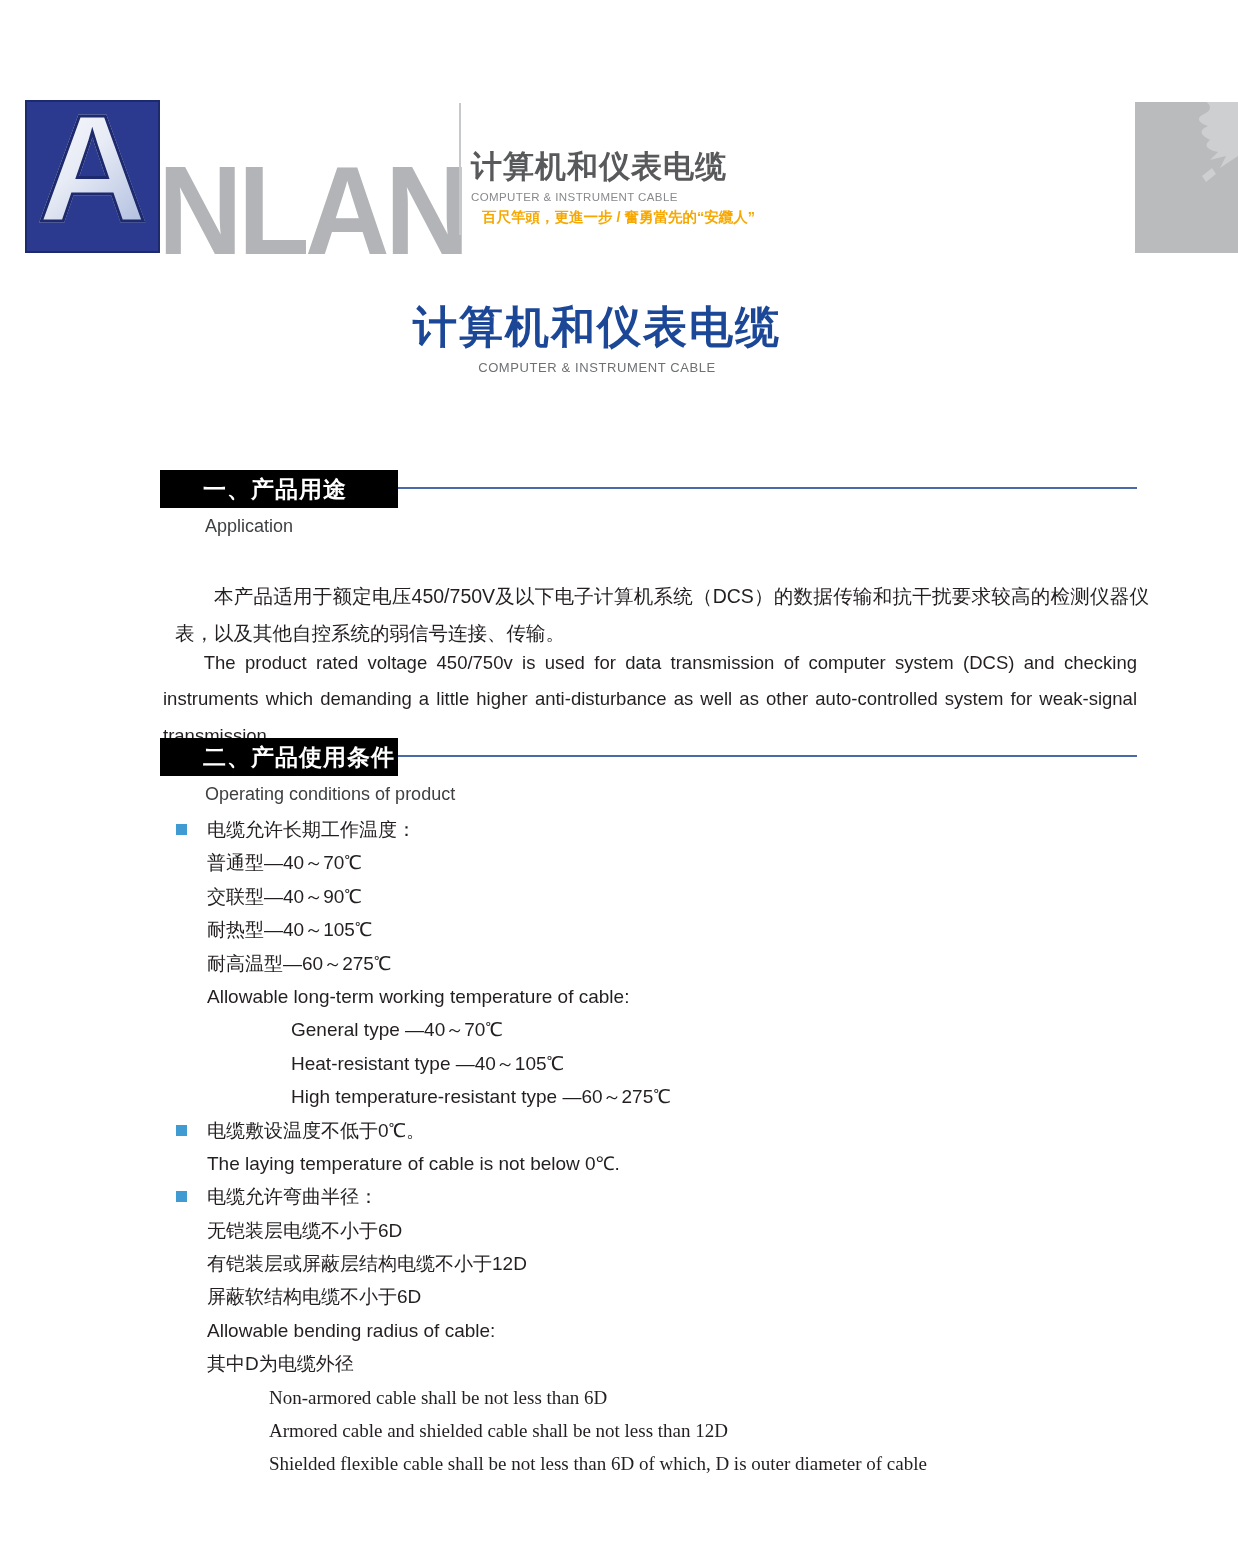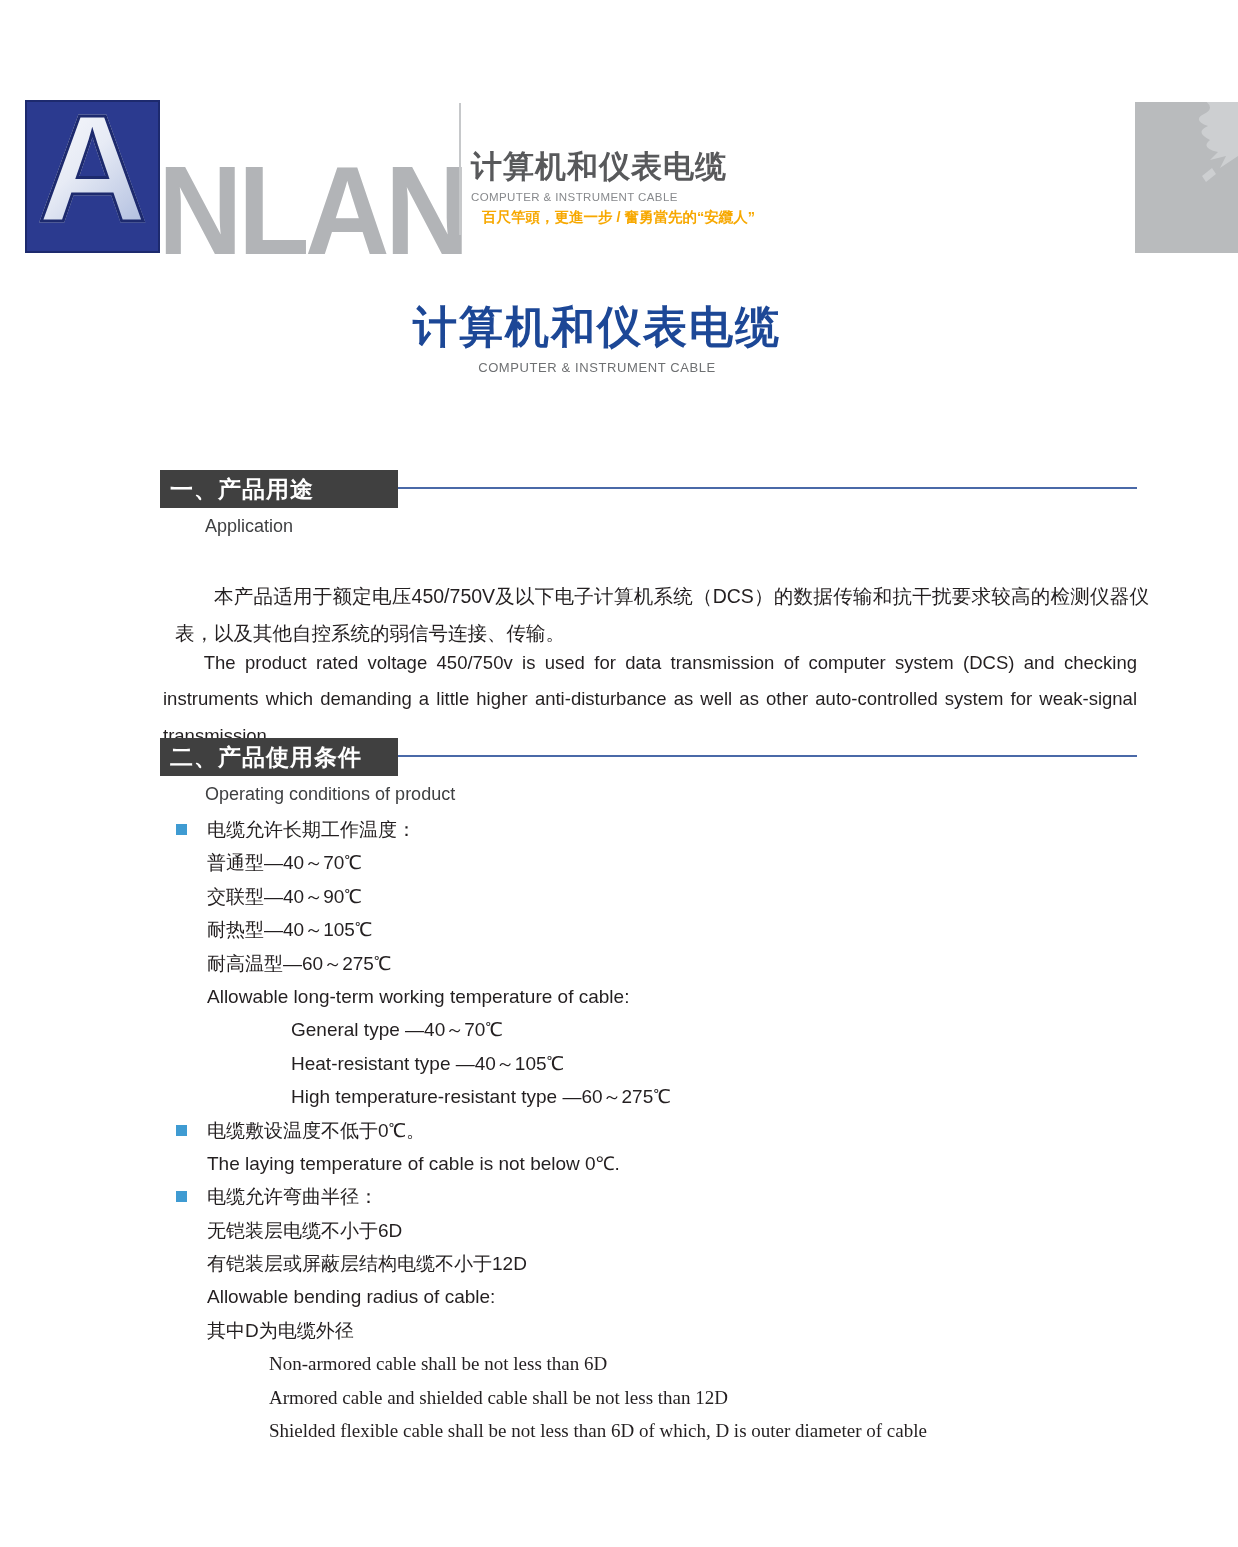--- a/index.html
+++ b/index.html
@@ -29,22 +29,22 @@
   .hdr-sub{position:absolute;left:471px;top:191px;font-size:11.5px;color:#87898c;letter-spacing:.4px;white-space:nowrap;}
   .hdr-slogan{position:absolute;left:482px;top:208px;font-size:14.5px;font-weight:bold;color:#f7a800;white-space:nowrap;}
   .corner-box{position:absolute;left:1135px;top:102px;width:103px;height:151px;background:#b9bbbd;overflow:hidden;}
   .corner-box svg{position:absolute;right:-6px;top:-4px;}
   
   .hero-title{position:absolute;left:0;top:298px;width:1194px;text-align:center;
     font-size:44px;font-weight:bold;color:#1c4796;letter-spacing:2px;}
   .hero-sub{position:absolute;left:0;top:360px;width:1194px;text-align:center;
     font-size:13px;color:#6e7072;letter-spacing:.6px;}
   
-  .sec-box{position:absolute;left:160px;width:238px;height:38px;background:#404040;
-    color:#ffffff;font-size:23px;font-weight:bold;line-height:38px;padding-left:10px;
+  .sec-box{position:absolute;left:160px;width:238px;height:38px;background:#000000;
+    color:#ffffff;font-size:23px;font-weight:bold;line-height:38px;padding-left:43px;
     box-sizing:border-box;letter-spacing:1px;white-space:nowrap;}
   .sec-box.s1{top:470px;}
   .sec-box.s2{top:738px;}
   .sec-rule{position:absolute;left:398px;width:739px;height:2px;background:#4a69a8;}
   .sec-rule.s1{top:487px;}
   .sec-rule.s2{top:755px;}
   .sec-sub{position:absolute;left:205px;font-size:18px;color:#3f4042;}
   .sec-sub.s1{top:516px;}
   .sec-sub.s2{top:784px;}
   
@@ -98,18 +98,19 @@
   <div class="row i0"><span>耐高温型—60～275℃</span></div>
   <div class="row i0"><span>Allowable long-term working temperature of cable:</span></div>
   <div class="row i1"><span>General type —40～70℃</span></div>
   <div class="row i1"><span>Heat-resistant type —40～105℃</span></div>
   <div class="row i1"><span>High temperature-resistant type —60～275℃</span></div>
   <div class="row i0"><span class="sq"></span><span>电缆敷设温度不低于0℃。</span></div>
   <div class="row i0"><span>The laying temperature of cable is not below 0℃.</span></div>
   <div class="row i0"><span class="sq"></span><span>电缆允许弯曲半径：</span></div>
   <div class="row i0"><span>无铠装层电缆不小于6D</span></div>
   <div class="row i0"><span>有铠装层或屏蔽层结构电缆不小于12D</span></div>
+  <div class="row i0"><span>屏蔽软结构电缆不小于6D</span></div>
   <div class="row i0"><span>Allowable bending radius of cable:</span></div>
   <div class="row i0"><span>其中D为电缆外径</span></div>
   <div class="row i2"><span>Non-armored cable shall be not less than 6D</span></div>
   <div class="row i2"><span>Armored cable and shielded cable shall be not less than 12D</span></div>
   <div class="row i2"><span>Shielded flexible cable shall be not less than 6D of which, D is outer diameter of cable</span></div>
 </div>
 
 </body></html>

